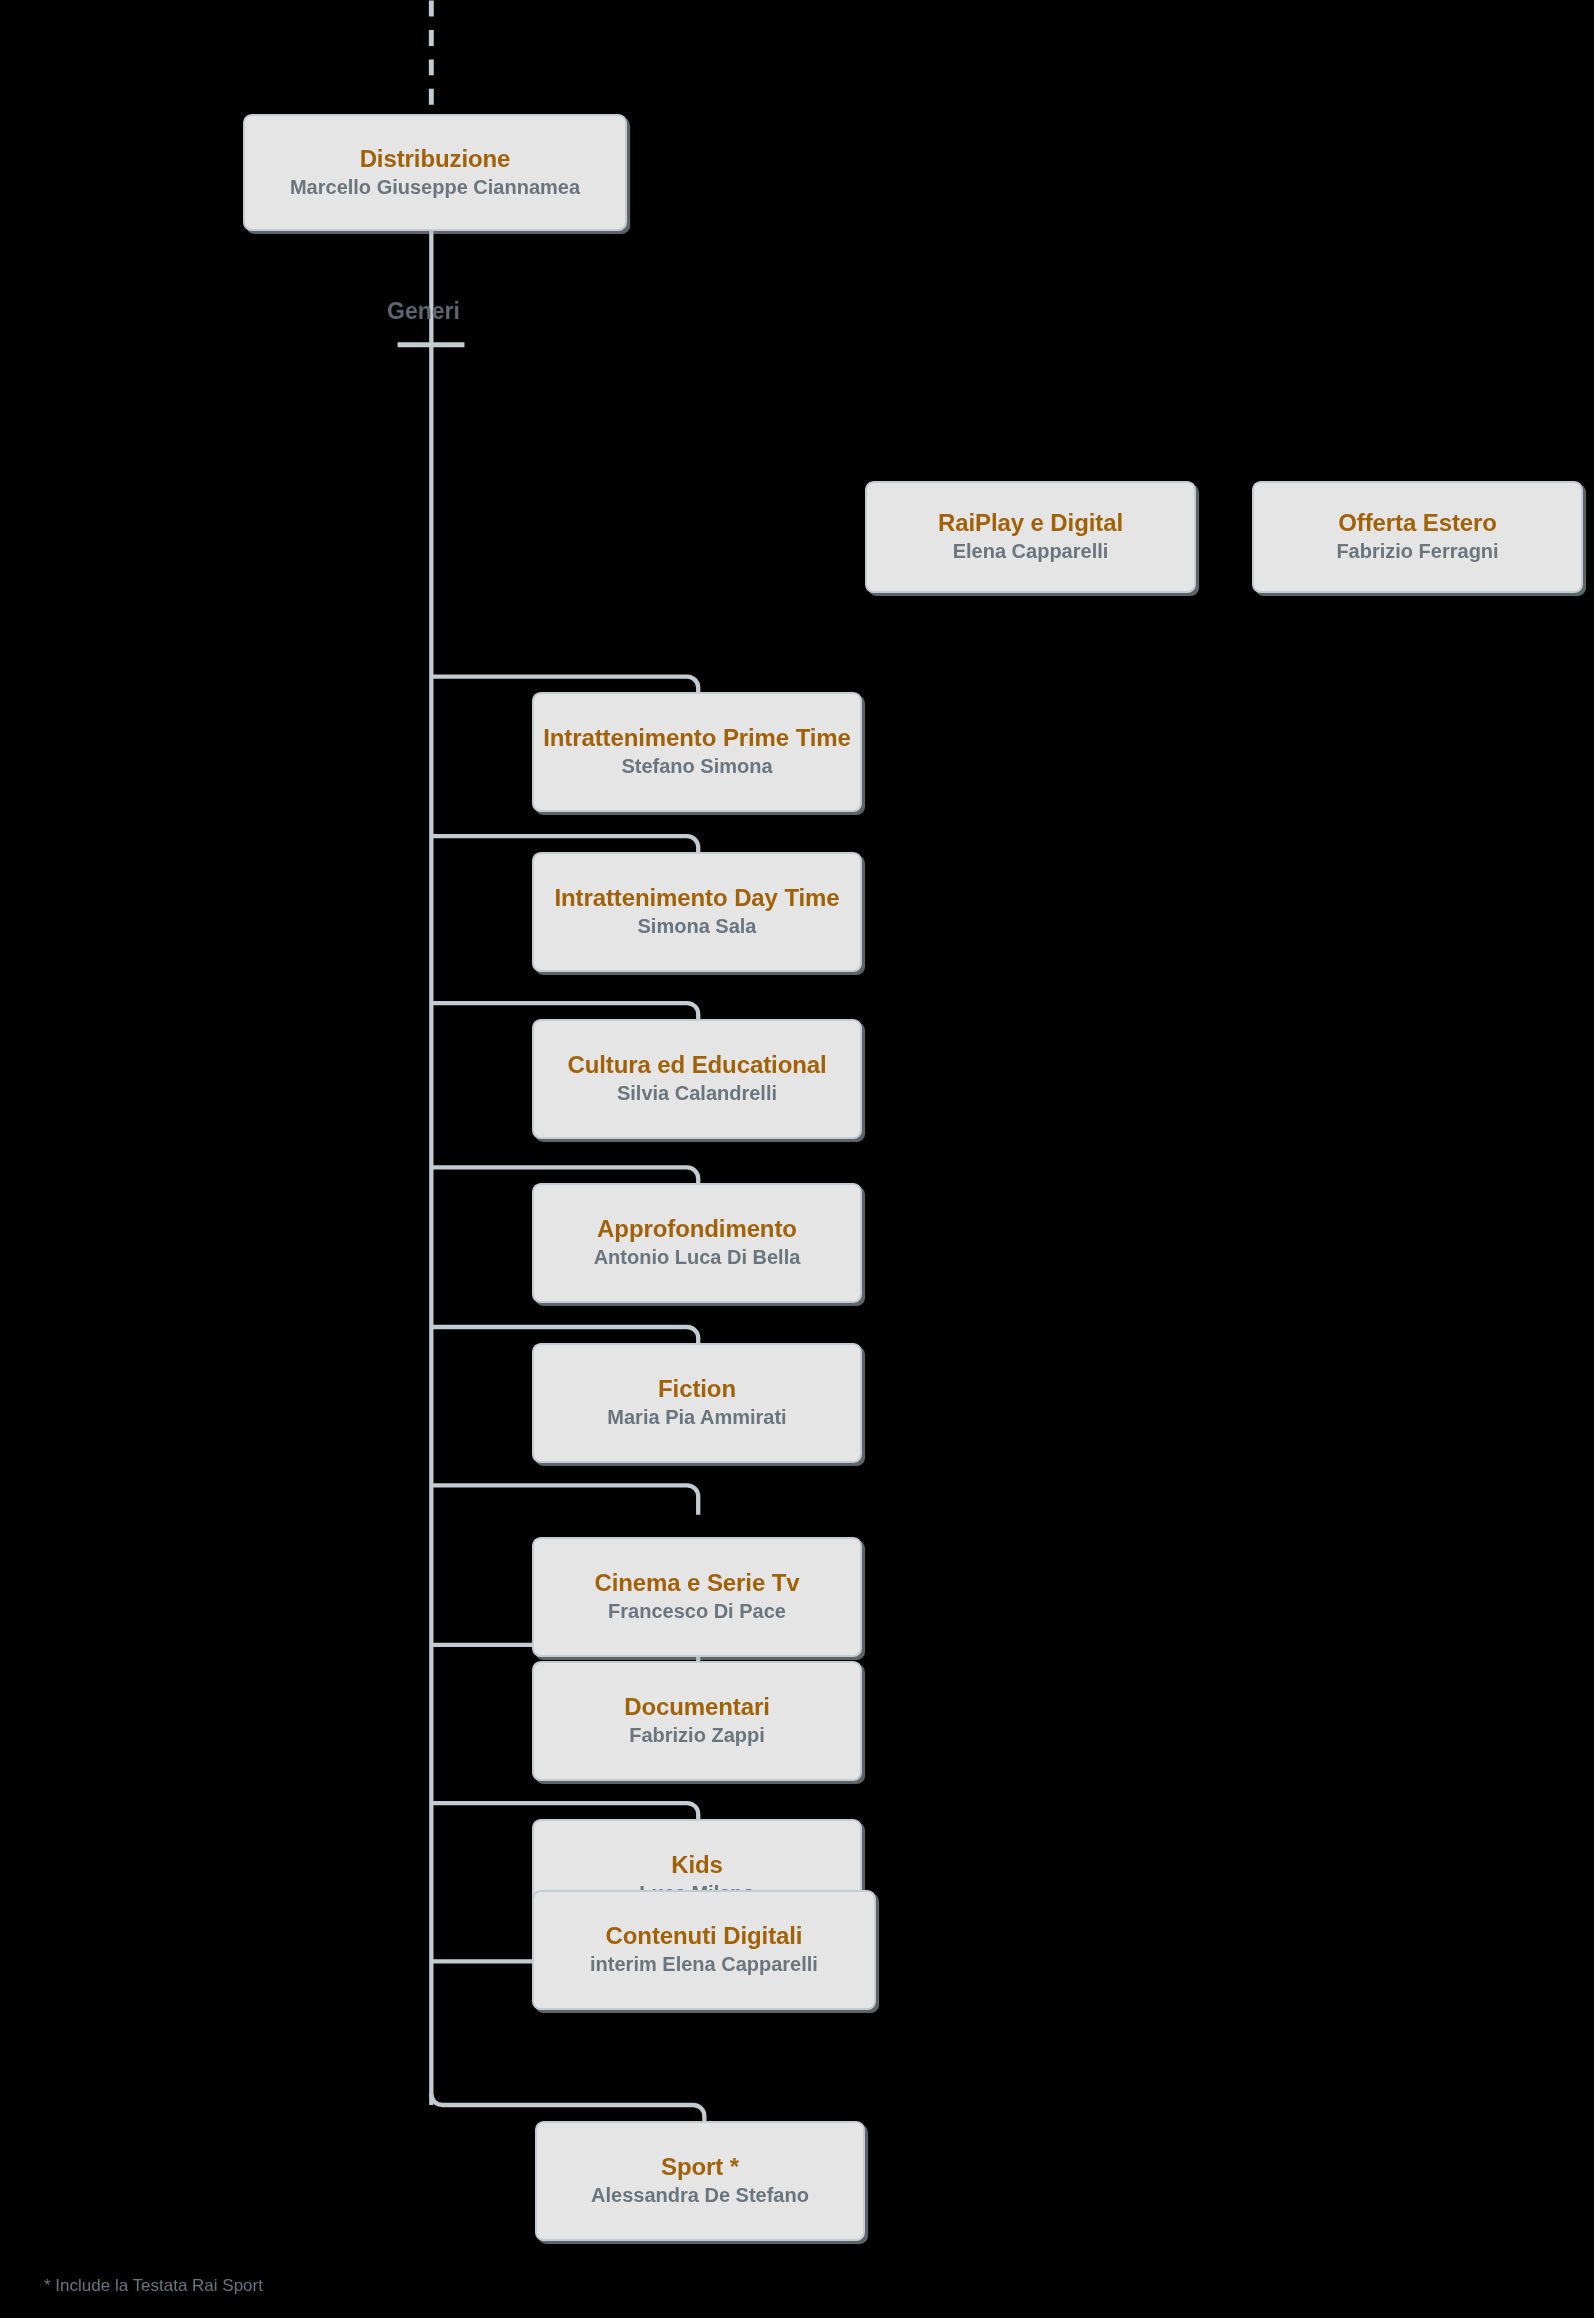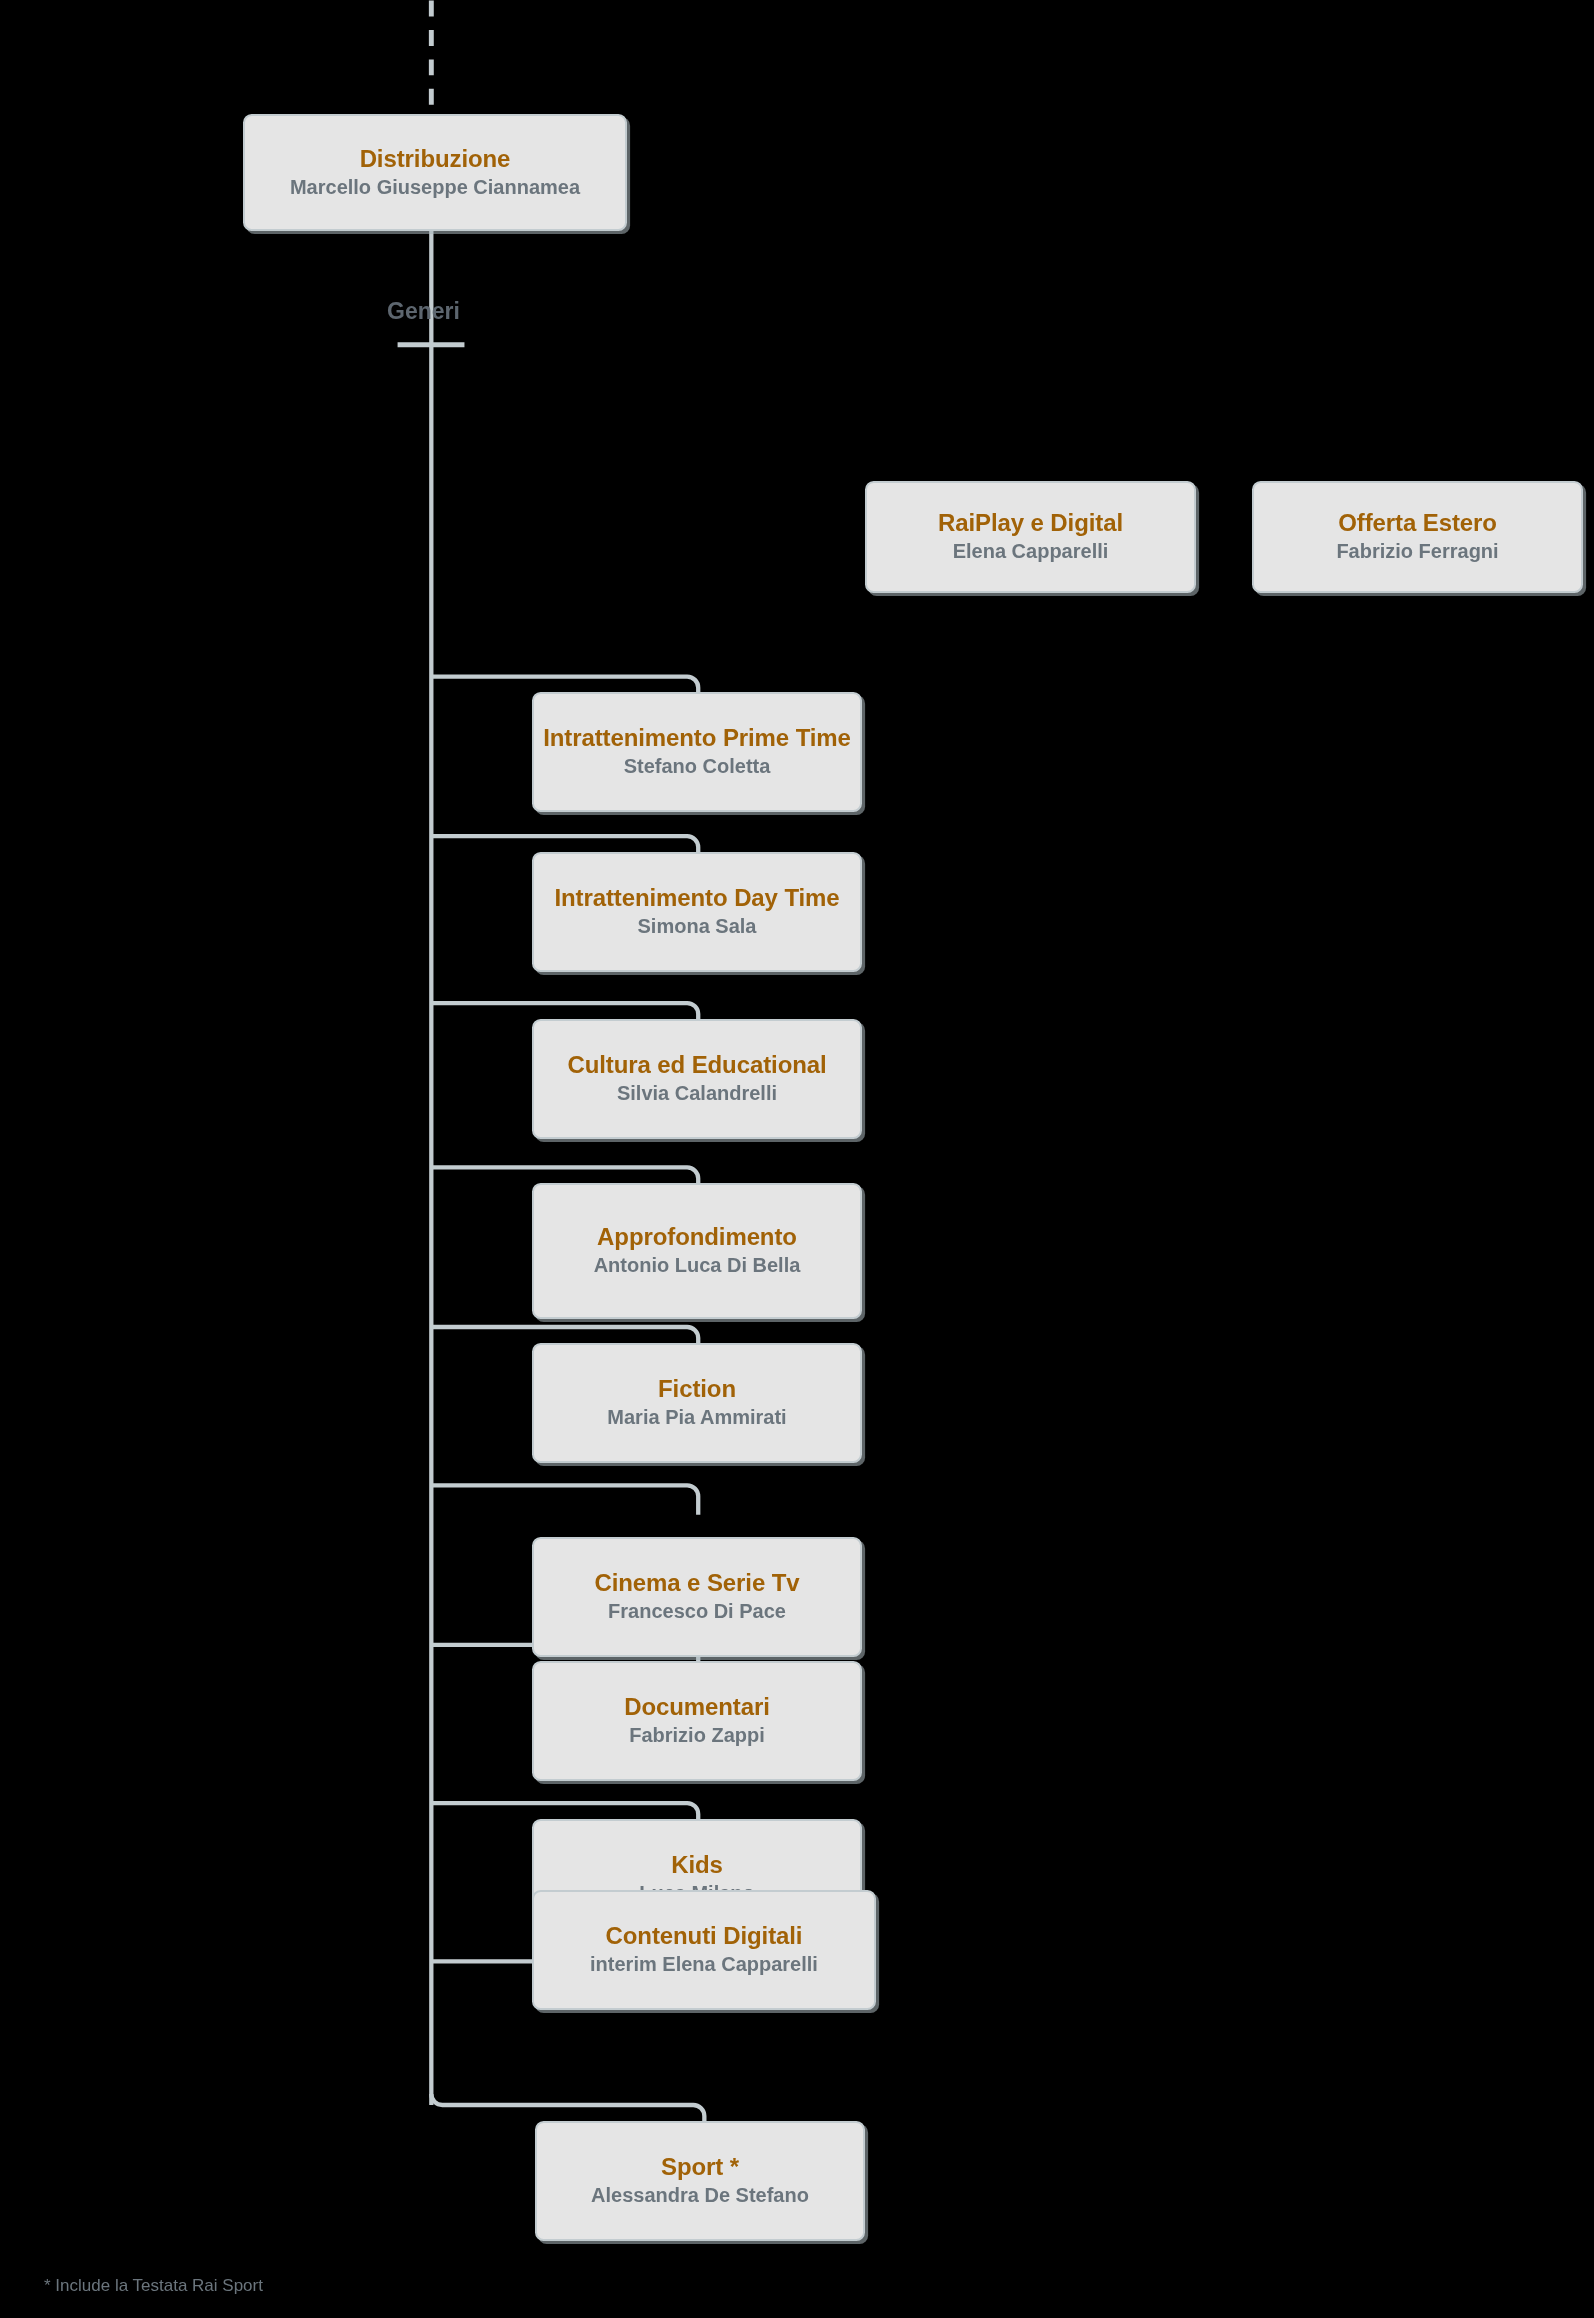--- a/index.html
+++ b/index.html
@@ -102,34 +102,34 @@
     <div class="sub">Elena Capparelli</div>
   </div>
 
   <div class="node" style="left:1252px; top:481px; width:331px; height:112px;">
     <div class="ttl">Offerta Estero</div>
     <div class="sub">Fabrizio Ferragni</div>
   </div>
 
   <div class="node" style="left:532px; top:692px; width:330px; height:120px;">
     <div class="ttl">Intrattenimento Prime Time</div>
-    <div class="sub">Stefano Coletta</div>
+    <div class="sub">Stefano Simona</div>
   </div>
 
   <div class="node" style="left:532px; top:852px; width:330px; height:120px;">
     <div class="ttl">Intrattenimento Day Time</div>
     <div class="sub">Simona Sala</div>
   </div>
 
   <div class="node" style="left:532px; top:1019px; width:330px; height:120px;">
     <div class="ttl">Cultura ed Educational</div>
     <div class="sub">Silvia Calandrelli</div>
   </div>
 
-  <div class="node" style="left:532px; top:1183px; width:330px; height:136px;">
+  <div class="node" style="left:532px; top:1183px; width:330px; height:120px;">
     <div class="ttl">Approfondimento</div>
     <div class="sub">Antonio Luca Di Bella</div>
   </div>
 
   <div class="node" style="left:532px; top:1343px; width:330px; height:120px;">
     <div class="ttl">Fiction</div>
     <div class="sub">Maria Pia Ammirati</div>
   </div>
 
   <div class="node" style="left:532px; top:1501px; width:330px; height:120px;margin-top:36px;">

